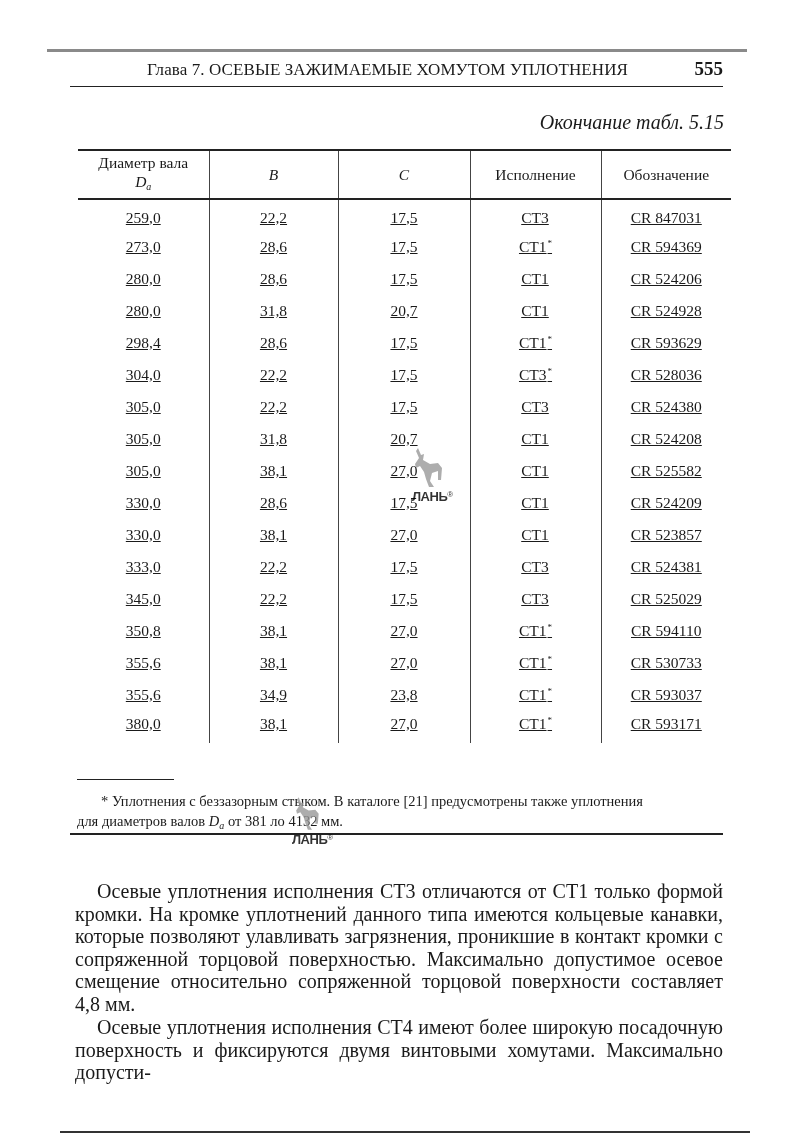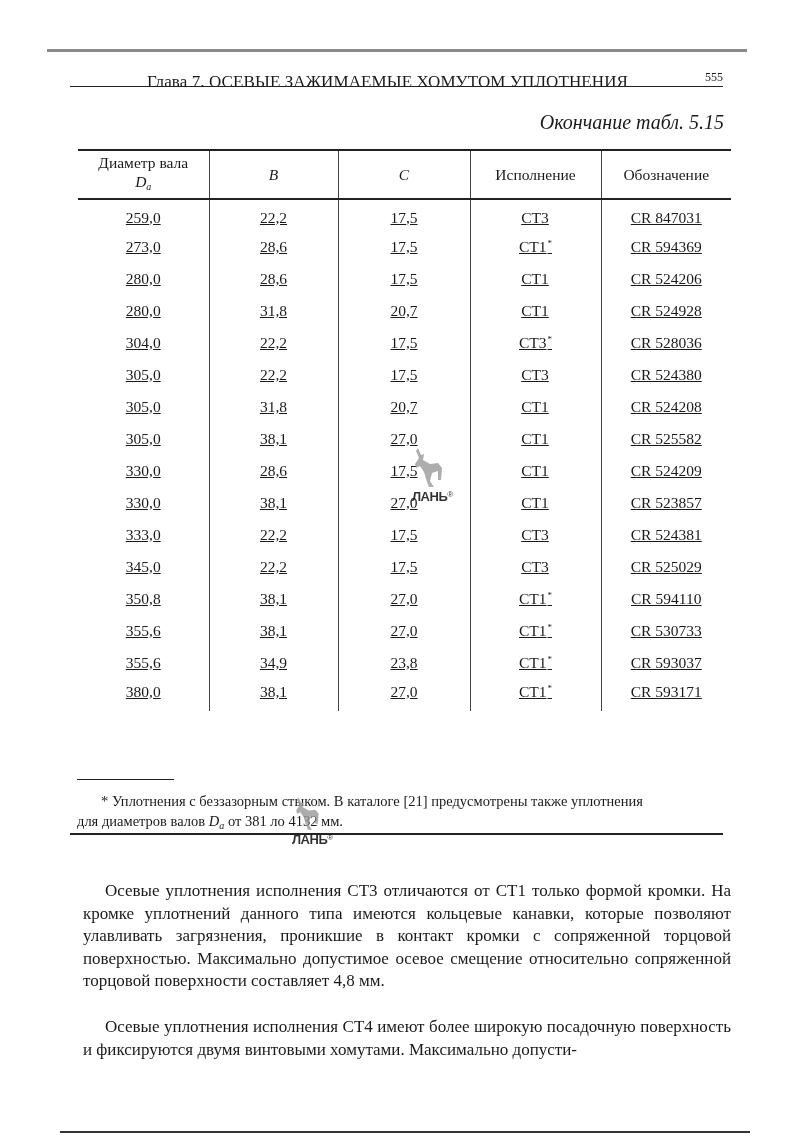--- a/index.html
+++ b/index.html
@@ -1,21 +1,21 @@
 <!DOCTYPE html>
 <html><head>
 <meta charset="utf-8">
 <style>
   html, body { margin:0; padding:0; background:#ffffff; }
   body { width:794px; height:1137px; position:relative; overflow:hidden;
          font-family:"Liberation Serif", "DejaVu Serif", serif; color:#1a1a1a; }
   .top-rule { position:absolute; left:47px; top:49px; width:700px; height:3px; background:#8a8a8a; }
-  .running-head { position:absolute; left:70px; top:70px; width:653px; height:28px;text-align:center; }
+  .running-head { position:absolute; left:70px; top:58px; width:653px; height:28px;text-align:center; }
   .running-head .title { position:absolute; right:95px; top:2px; font-size:17px; letter-spacing:0.1px; white-space:nowrap; }
-  .running-head .page-num { position:absolute; right:0; top:0px; font-size:12px; font-weight:normal; }
+  .running-head .page-num { position:absolute; right:0; top:0px; font-size:19px; font-weight:bold; }
   .head-rule { position:absolute; left:70px; top:86px; width:653px; height:1px; background:#222; }
   .caption { position:absolute; right:70px; top:111px; font-size:20px; font-style:italic; }
 
   table.data { position:absolute; left:78px; top:149px; width:653px; border-collapse:collapse; font-size:15.5px; }
   table.data thead tr { height:49px; }
   table.data thead th { font-weight:normal; border-top:2px solid #222; border-bottom:2px solid #222;
                         text-align:center; vertical-align:middle; padding:0; line-height:19px; }
   table.data th + th, table.data td + td { border-left:1px solid #444; }
   table.data tbody tr { height:32px;text-decoration:underline; }
   table.data tbody td { text-align:center; vertical-align:middle; padding:0; }
@@ -24,21 +24,21 @@
   .it { font-style:italic; }
   sub { font-size:10px; font-style:italic; vertical-align:-3px; }
   sup { font-size:9px; vertical-align:6px; margin-left:1px; }
   col.c1 { width:131px; } col.c2 { width:129px; } col.c3 { width:132px; } col.c4 { width:131px; } col.c5 { width:130px; }
 
   .fn-rule { position:absolute; left:77px; top:779px; width:97px; height:1px; background:#222; }
   .footnote { position:absolute; left:77px; top:791px; width:646px; font-size:14.5px; line-height:20px; }
   .footnote .indent { padding-left:24px; }
   .fn-bottom-rule { position:absolute; left:70px; top:833px; width:653px; height:2px; background:#222; }
 
-  .body-text { position:absolute; left:75px; width:648px; font-size:17px; line-height:22.6px; text-align:justify;margin-left:8px; }
+  .body-text { position:absolute; left:75px; width:648px; font-size:20px; line-height:22.6px; text-align:justify; }
   .body-text p { margin:0; text-indent:22px; }
   .p1 { top:880px; }
   .p2 { top:1016px; }
   .bottom-rule { position:absolute; left:60px; top:1131px; width:690px; height:2px; background:#333; }
 
   .watermark { position:absolute; color:#000000; opacity:0.8; font-family:"Liberation Sans", sans-serif; font-weight:bold; }
   .watermark svg { display:block; }
   .watermark .wm-text { font-size:13px; letter-spacing:-0.5px; line-height:13px; }
   .watermark .reg { font-size:8px; font-weight:normal; vertical-align:4px; }
 </style>
@@ -97,20 +97,27 @@
         <td><span>CR 524206</span></td>
       </tr>
       <tr>
         <td><span>280,0</span></td>
         <td><span>31,8</span></td>
         <td><span>20,7</span></td>
         <td><span>CT1</span><sup></sup></td>
         <td><span>CR 524928</span></td>
       </tr>
       <tr>
+        <td><span>298,4</span></td>
+        <td><span>28,6</span></td>
+        <td><span>17,5</span></td>
+        <td><span>CT1</span><sup>*</sup></td>
+        <td><span>CR 593629</span></td>
+      </tr>
+      <tr>
         <td><span>304,0</span></td>
         <td><span>22,2</span></td>
         <td><span>17,5</span></td>
         <td><span>CT3</span><sup>*</sup></td>
         <td><span>CR 528036</span></td>
       </tr>
       <tr>
         <td><span>305,0</span></td>
         <td><span>22,2</span></td>
         <td><span>17,5</span></td>

